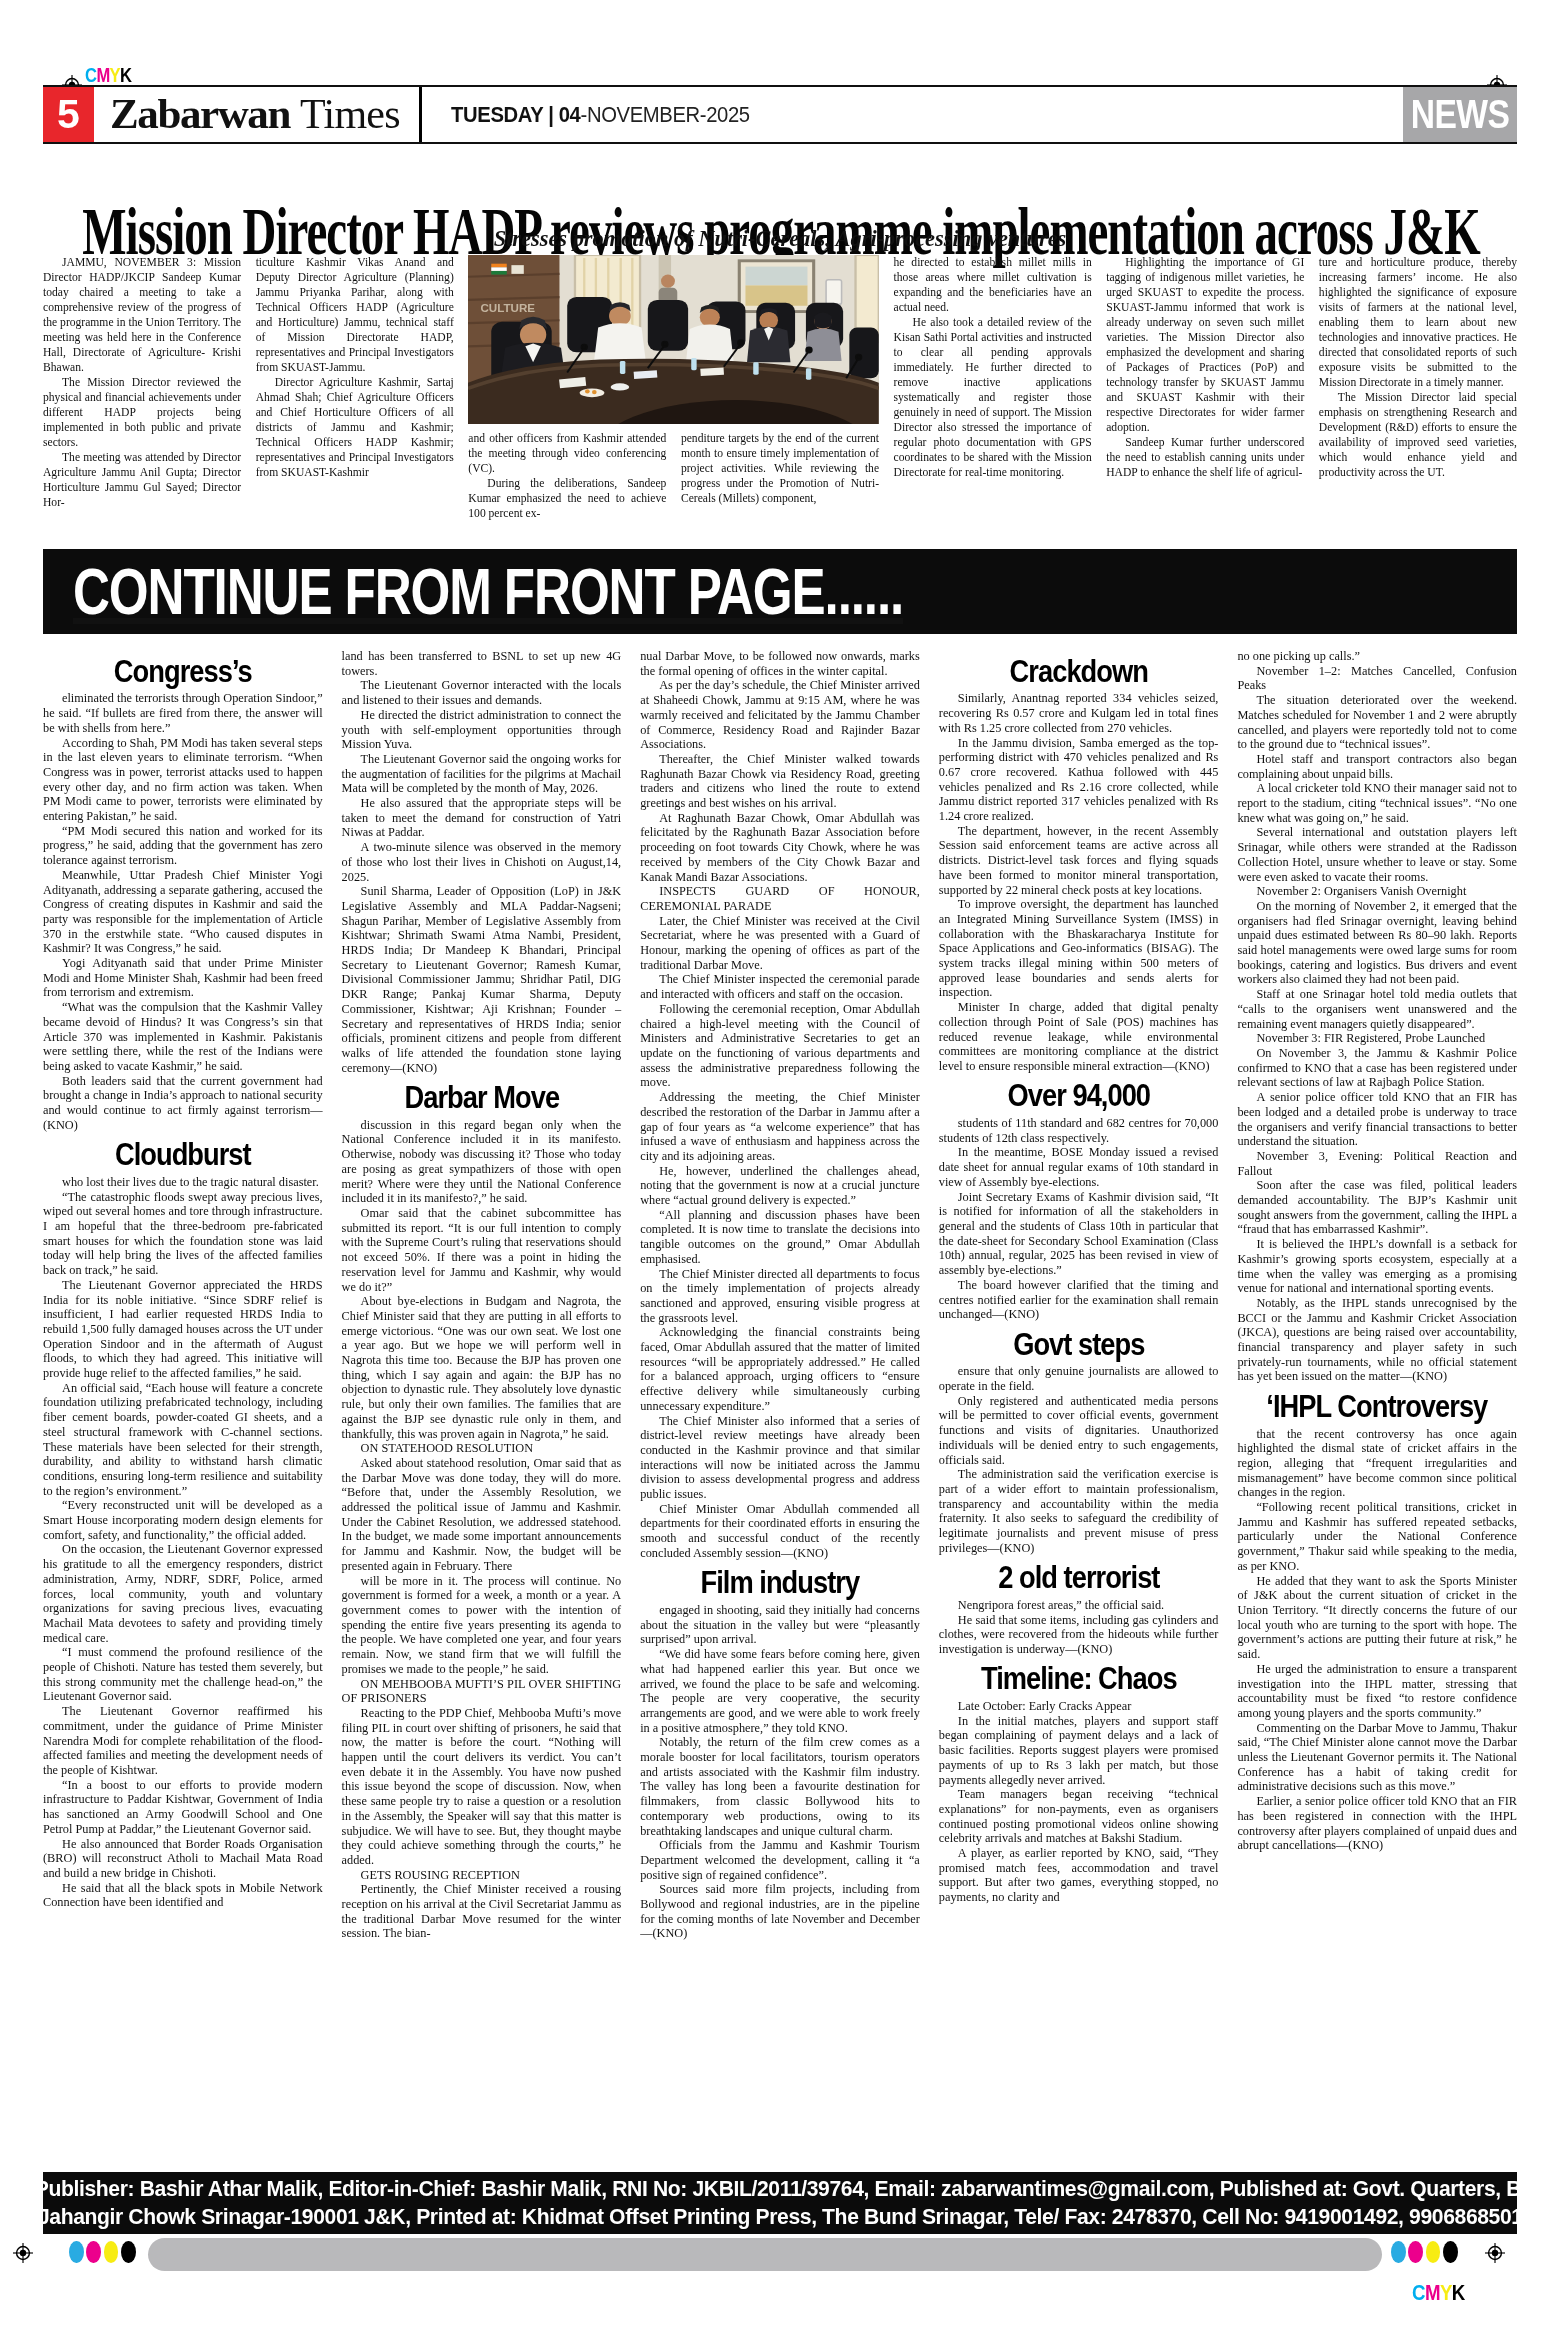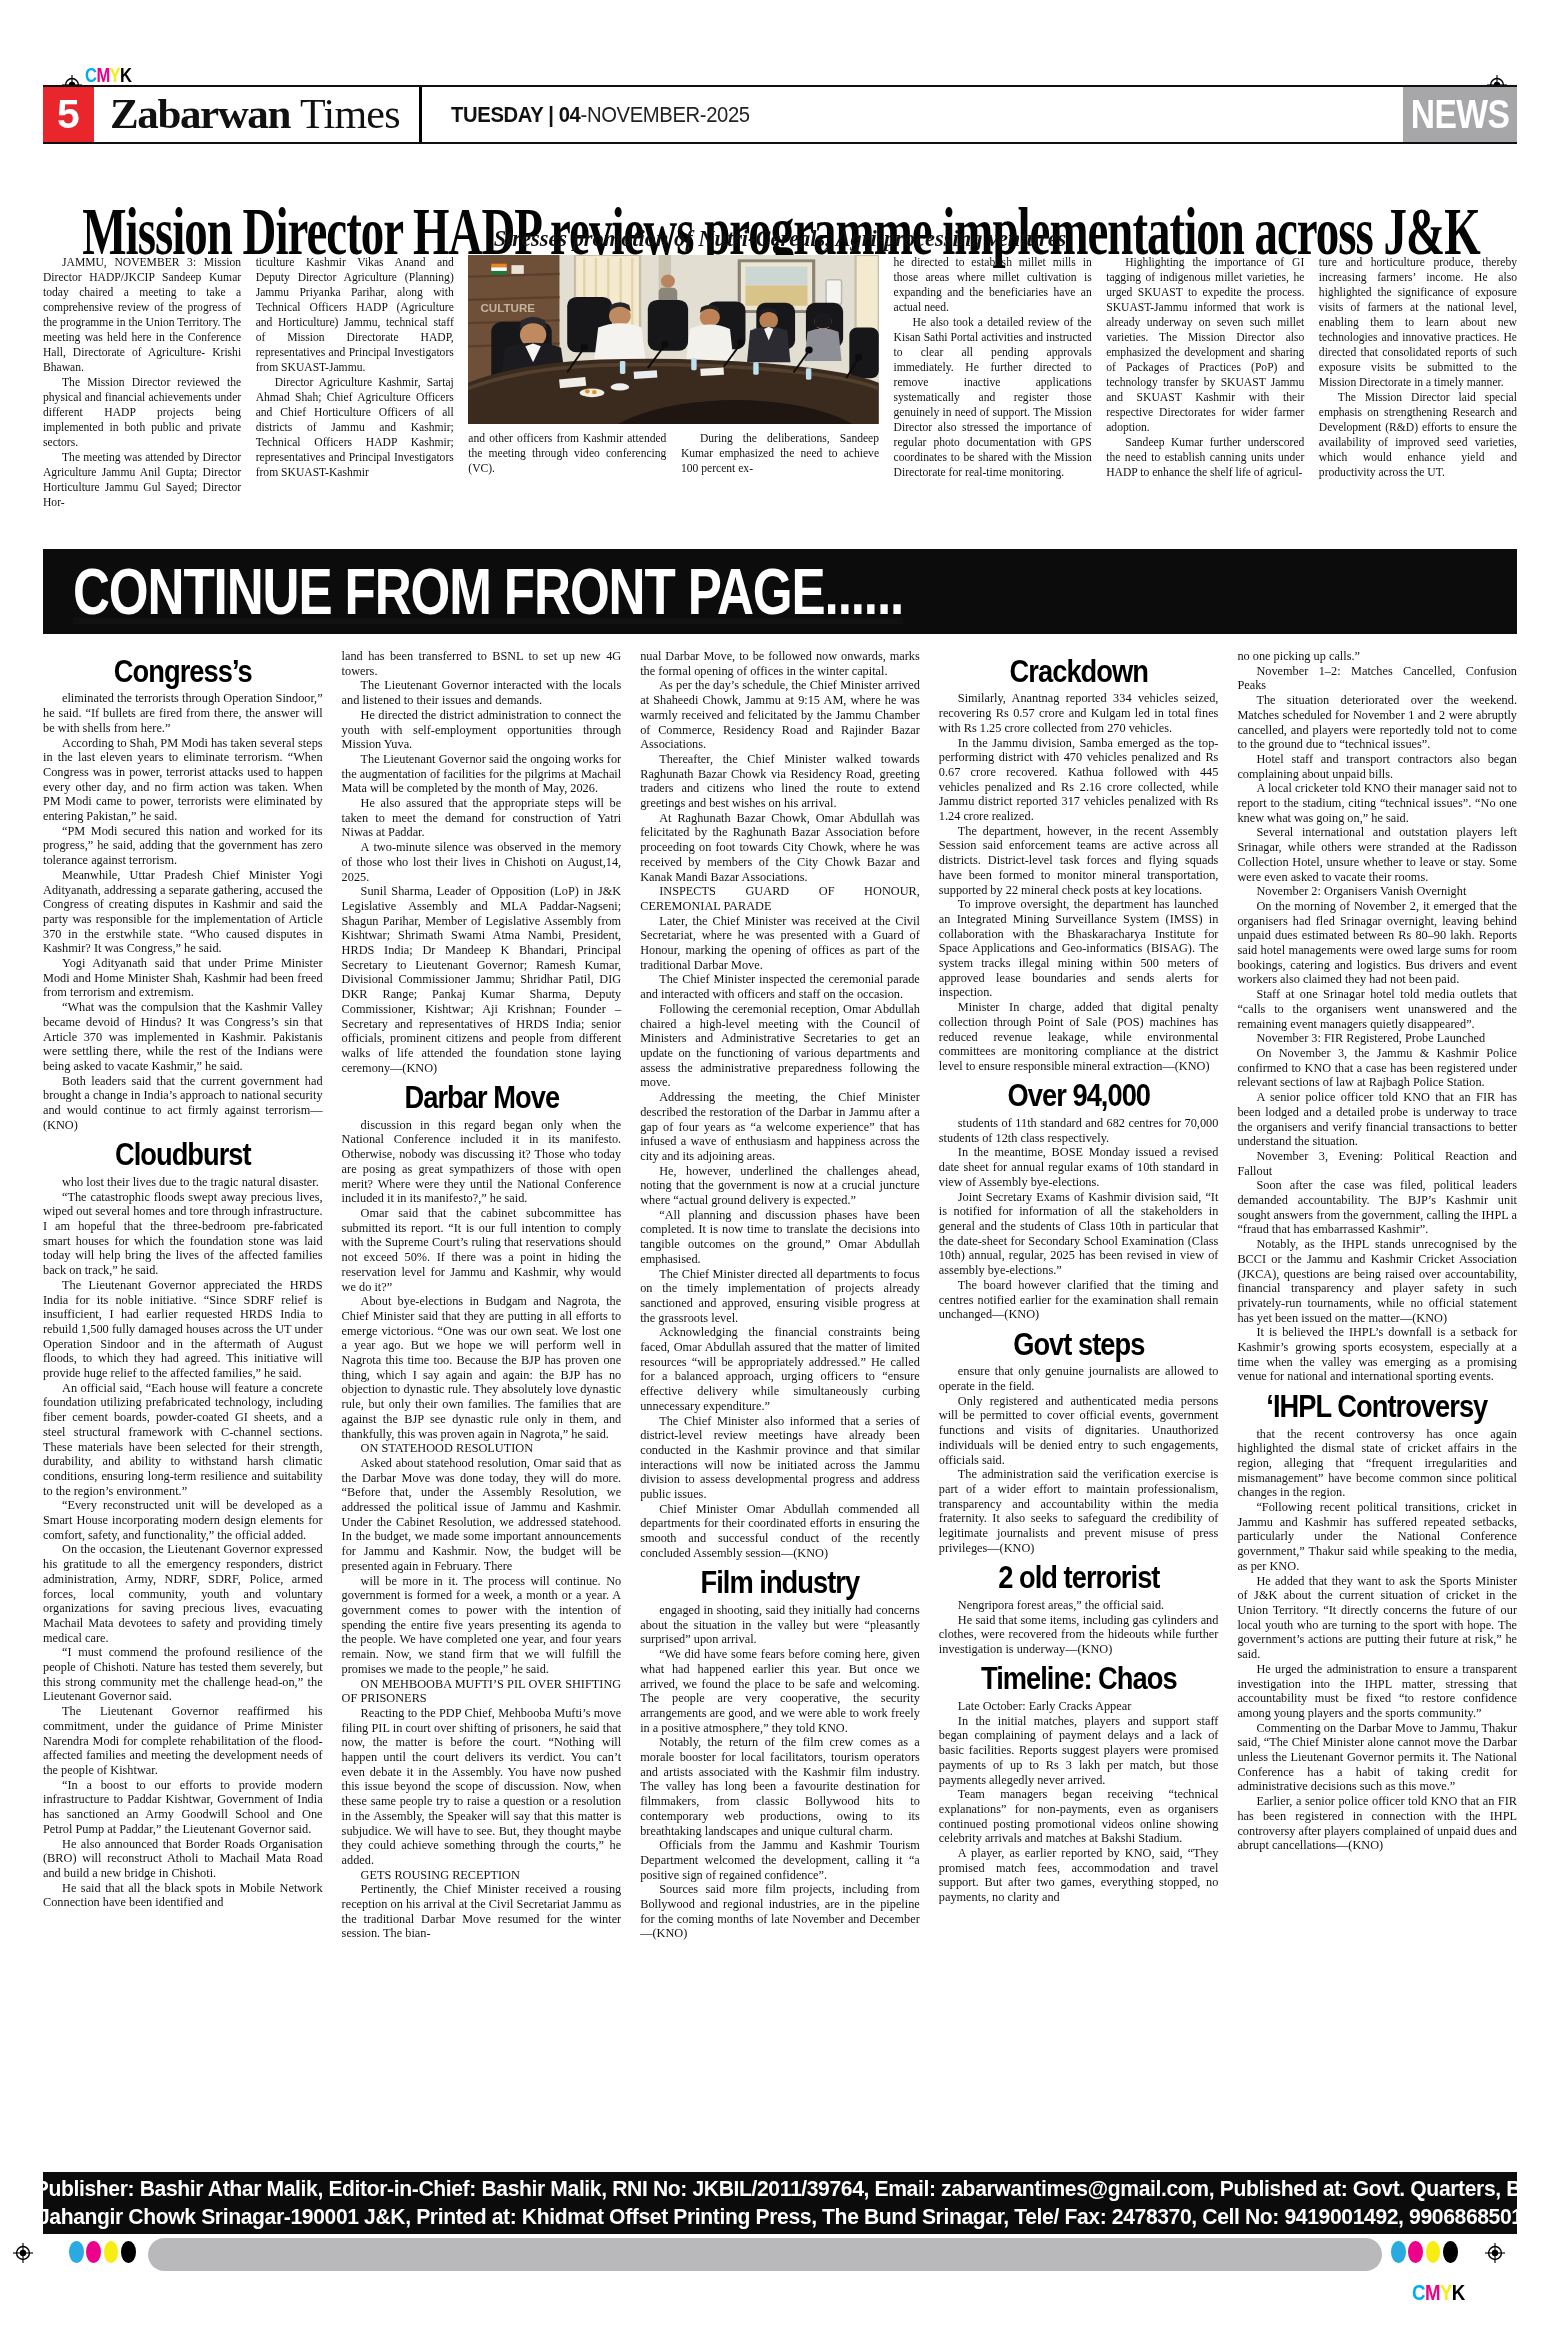--- a/index.html
+++ b/index.html
@@ -211,20 +211,23 @@
             <circle cx="154" cy="188" r="3" fill="#e0912f"></circle>
               <circle cx="163" cy="189" r="3" fill="#e0912f"></circle>
             <ellipse cx="196" cy="182" rx="12" ry="5" fill="#eef0ee"></ellipse>
           </g>
         </svg>
       </div>
       <div class="photo-cols">
         <div>
             <p class="cont">and other officers from Kashmir attended the meeting through video conferencing (VC).</p>
             <p>During the deliberations, Sandeep Kumar emphasized the need to achieve 100 percent ex-</p>
+          </div>
+        <div>
+            <p class="cont">penditure targets by the end of the current month to ensure timely implementation of project activities. While reviewing the progress under the Promotion of Nutri-Cereals (Millets) component,</p>
           </div>
       </div>
     </div>
     <div class="lcol">
         <p class="cont">he directed to establish millet mills in those areas where millet cultivation is expanding and the beneficiaries have an actual need.</p>
         <p>He also took a detailed review of the Kisan Sathi Portal activities and instructed to clear all pending approvals immediately. He further directed to remove inactive applications systematically and register those genuinely in need of support. The Mission Director also stressed the importance of regular photo documentation with GPS coordinates to be shared with the Mission Directorate for real-time monitoring.</p>
       </div>
     <div class="lcol">
         <p>Highlighting the importance of GI tagging of indigenous millet varieties, he urged SKUAST to expedite the process. SKUAST-Jammu informed that work is already underway on seven such millet varieties. The Mission Director also emphasized the development and sharing of Packages of Practices (PoP) and technology transfer by SKUAST Jammu and SKUAST Kashmir with their respective Directorates for wider farmer adoption.</p>
         <p>Sandeep Kumar further underscored the need to establish canning units under HADP to enhance the shelf life of agricul-</p>
@@ -338,22 +341,22 @@
         <p>A local cricketer told KNO their manager said not to report to the stadium, citing “technical issues”. “No one knew what was going on,” he said.</p>
         <p>Several international and outstation players left Srinagar, while others were stranded at the Radisson Collection Hotel, unsure whether to leave or stay. Some were even asked to vacate their rooms.</p>
         <p>November 2: Organisers Vanish Overnight</p>
         <p>On the morning of November 2, it emerged that the organisers had fled Srinagar overnight, leaving behind unpaid dues estimated between Rs 80–90 lakh. Reports said hotel managements were owed large sums for room bookings, catering and logistics. Bus drivers and event workers also claimed they had not been paid.</p>
         <p>Staff at one Srinagar hotel told media outlets that “calls to the organisers went unanswered and the remaining event managers quietly disappeared”.</p>
         <p>November 3: FIR Registered, Probe Launched</p>
         <p>On November 3, the Jammu &amp; Kashmir Police confirmed to KNO that a case has been registered under relevant sections of law at Rajbagh Police Station.</p>
         <p>A senior police officer told KNO that an FIR has been lodged and a detailed probe is underway to trace the organisers and verify financial transactions to better understand the situation.</p>
         <p>November 3, Evening: Political Reaction and Fallout</p>
         <p>Soon after the case was filed, political leaders demanded accountability. The BJP’s Kashmir unit sought answers from the government, calling the IHPL a “fraud that has embarrassed Kashmir”.</p>
+        <p>It is believed the IHPL’s downfall is a setback for Kashmir’s growing sports ecosystem, especially at a time when the valley was emerging as a promising venue for national and international sporting events.</p>
         <p>Notably, as the IHPL stands unrecognised by the BCCI or the Jammu and Kashmir Cricket Association (JKCA), questions are being raised over accountability, financial transparency and player safety in such privately-run tournaments, while no official statement has yet been issued on the matter—(KNO)</p>
-        <p>It is believed the IHPL’s downfall is a setback for Kashmir’s growing sports ecosystem, especially at a time when the valley was emerging as a promising venue for national and international sporting events.</p>
         <h2 class="np-heading">‘IHPL Controversy</h2>
         <p>that the recent controversy has once again highlighted the dismal state of cricket affairs in the region, alleging that “frequent irregularities and mismanagement” have become common since political changes in the region.</p>
         <p>“Following recent political transitions, cricket in Jammu and Kashmir has suffered repeated setbacks, particularly under the National Conference government,” Thakur said while speaking to the media, as per KNO.</p>
         <p>He added that they want to ask the Sports Minister of J&amp;K about the current situation of cricket in the Union Territory. “It directly concerns the future of our local youth who are turning to the sport with hope. The government’s actions are putting their future at risk,” he said.</p>
         <p>He urged the administration to ensure a transparent investigation into the IHPL matter, stressing that accountability must be fixed “to restore confidence among young players and the sports community.”</p>
         <p>Commenting on the Darbar Move to Jammu, Thakur said, “The Chief Minister alone cannot move the Darbar unless the Lieutenant Governor permits it. The National Conference has a habit of taking credit for administrative decisions such as this move.”</p>
         <p>Earlier, a senior police officer told KNO that an FIR has been registered in connection with the IHPL controversy after players complained of unpaid dues and abrupt cancellations—(KNO)</p>
       </div>
   </section>
 

